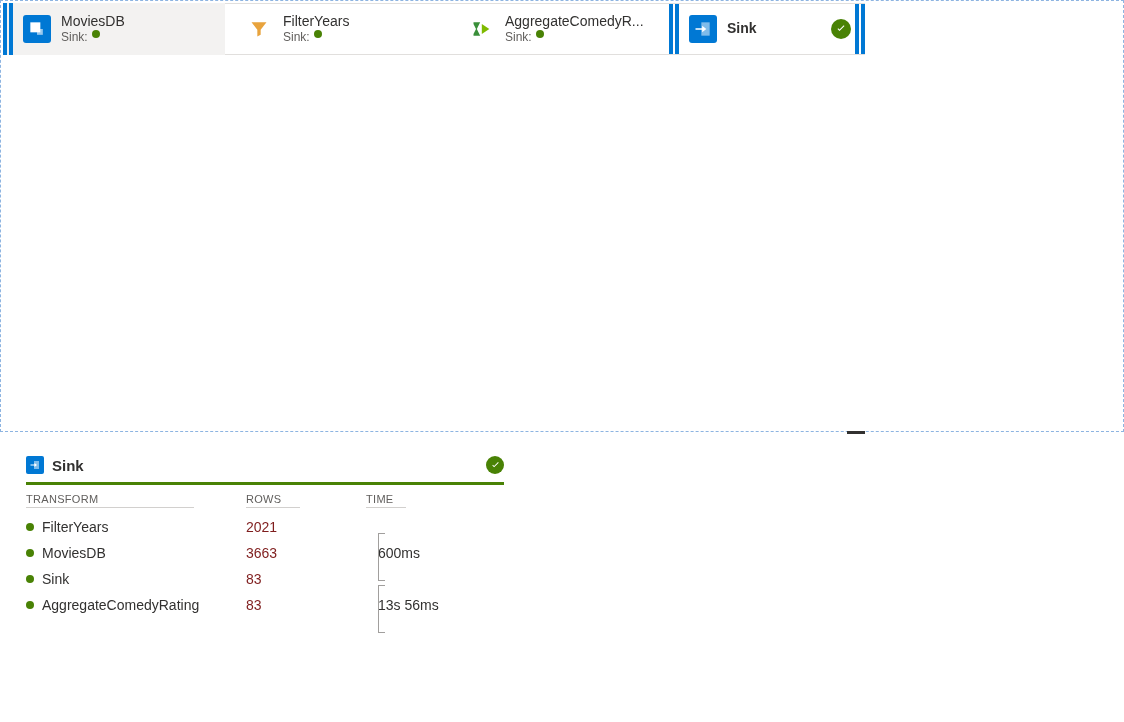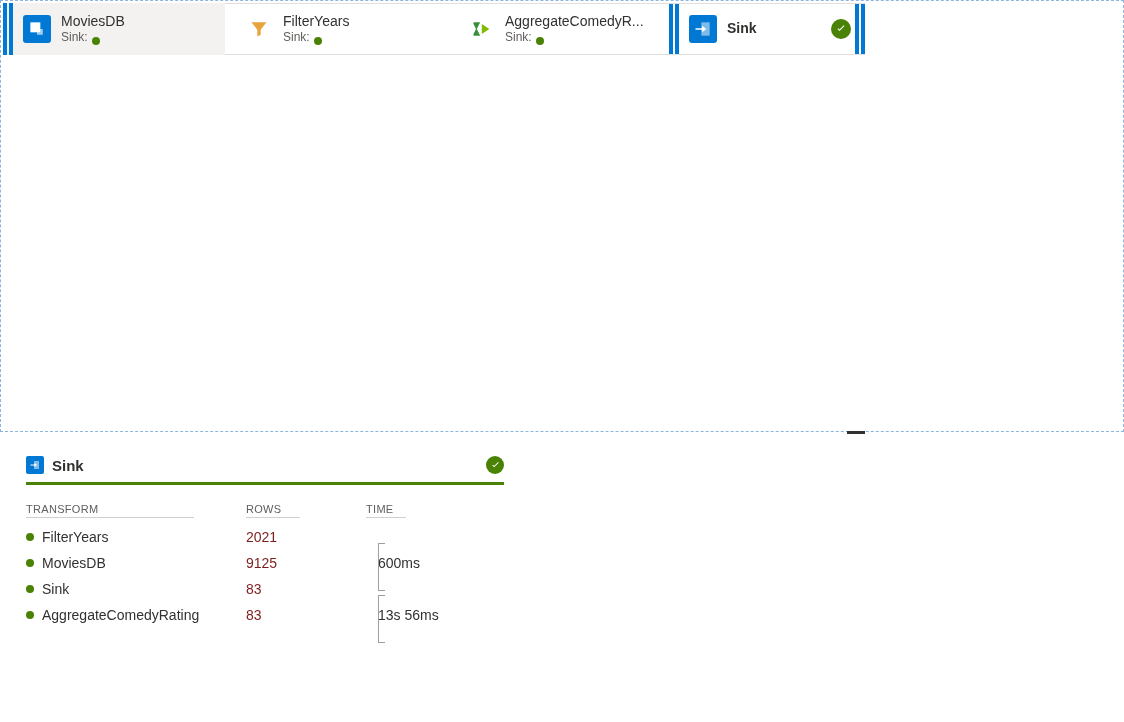--- a/index.html
+++ b/index.html
@@ -123,21 +123,21 @@
     justify-content: center;
     border-radius: 3px;
     flex-shrink: 0;
   }
   .node-icon svg { width: 20px; height: 20px; }
   .icon-source { background: #0078d4; }
   .icon-sink   { background: #0078d4; }
 
   .node-text { display: flex; flex-direction: column; line-height: 1.25; }
   .node-title { font-size: 14px; font-weight: 400; color: #323130; }
-  .node-sub   { font-size: 12px; color: #605e5c; display: flex; align-items: flex-end; gap: 4px; }
+  .node-sub   { font-size: 12px; color: #605e5c; display: flex; align-items: flex-start; gap: 4px; }
   .dot-green  {
     width: 8px; height: 8px; border-radius: 50%;
     background: #498205; display: inline-block;
   }
 
   .check-badge {
     width: 20px; height: 20px; border-radius: 50%;
     background: #498205;
     display: flex; align-items: center; justify-content: center;
     margin-left: auto;
@@ -175,21 +175,21 @@
     width: 18px; height: 18px;
     background: #0078d4;
     border-radius: 2px;
     display: flex; align-items: center; justify-content: center;
   }
   .panel-header .icon-sink-sm svg { width: 12px; height: 12px; }
   .panel-header .check-badge { margin-left: auto; width: 18px; height: 18px; }
   .panel-header .check-badge svg { width: 11px; height: 11px; }
 
   .tbl {
-    margin-top: 14px;
+    margin-top: 4px;
     display: grid;
     grid-template-columns: 220px 120px 150px;
     font-size: 14px;
   }
   .tbl .hd {
     font-size: 11px;
     letter-spacing: 0.3px;
     color: #605e5c;
     padding: 4px 0 2px 0;
     border-bottom: 1px solid #d2d0ce;
@@ -350,21 +350,21 @@
       <div class="cell time">
         <div class="time-wrap"><span></span></div>
       </div>
     </div>
 
     <div class="row">
       <div class="cell name">
           <span class="dot-green"></span>
           <span>MoviesDB</span>
         </div>
-      <div class="cell rows">9125</div>
+      <div class="cell rows">3663</div>
       <div class="cell time">
         <div class="time-wrap"><span class="bracket br-1"></span><span>600ms</span></div>
       </div>
     </div>
 
     <div class="row">
       <div class="cell name">
           <span class="dot-green"></span>
           <span>Sink</span>
         </div>

